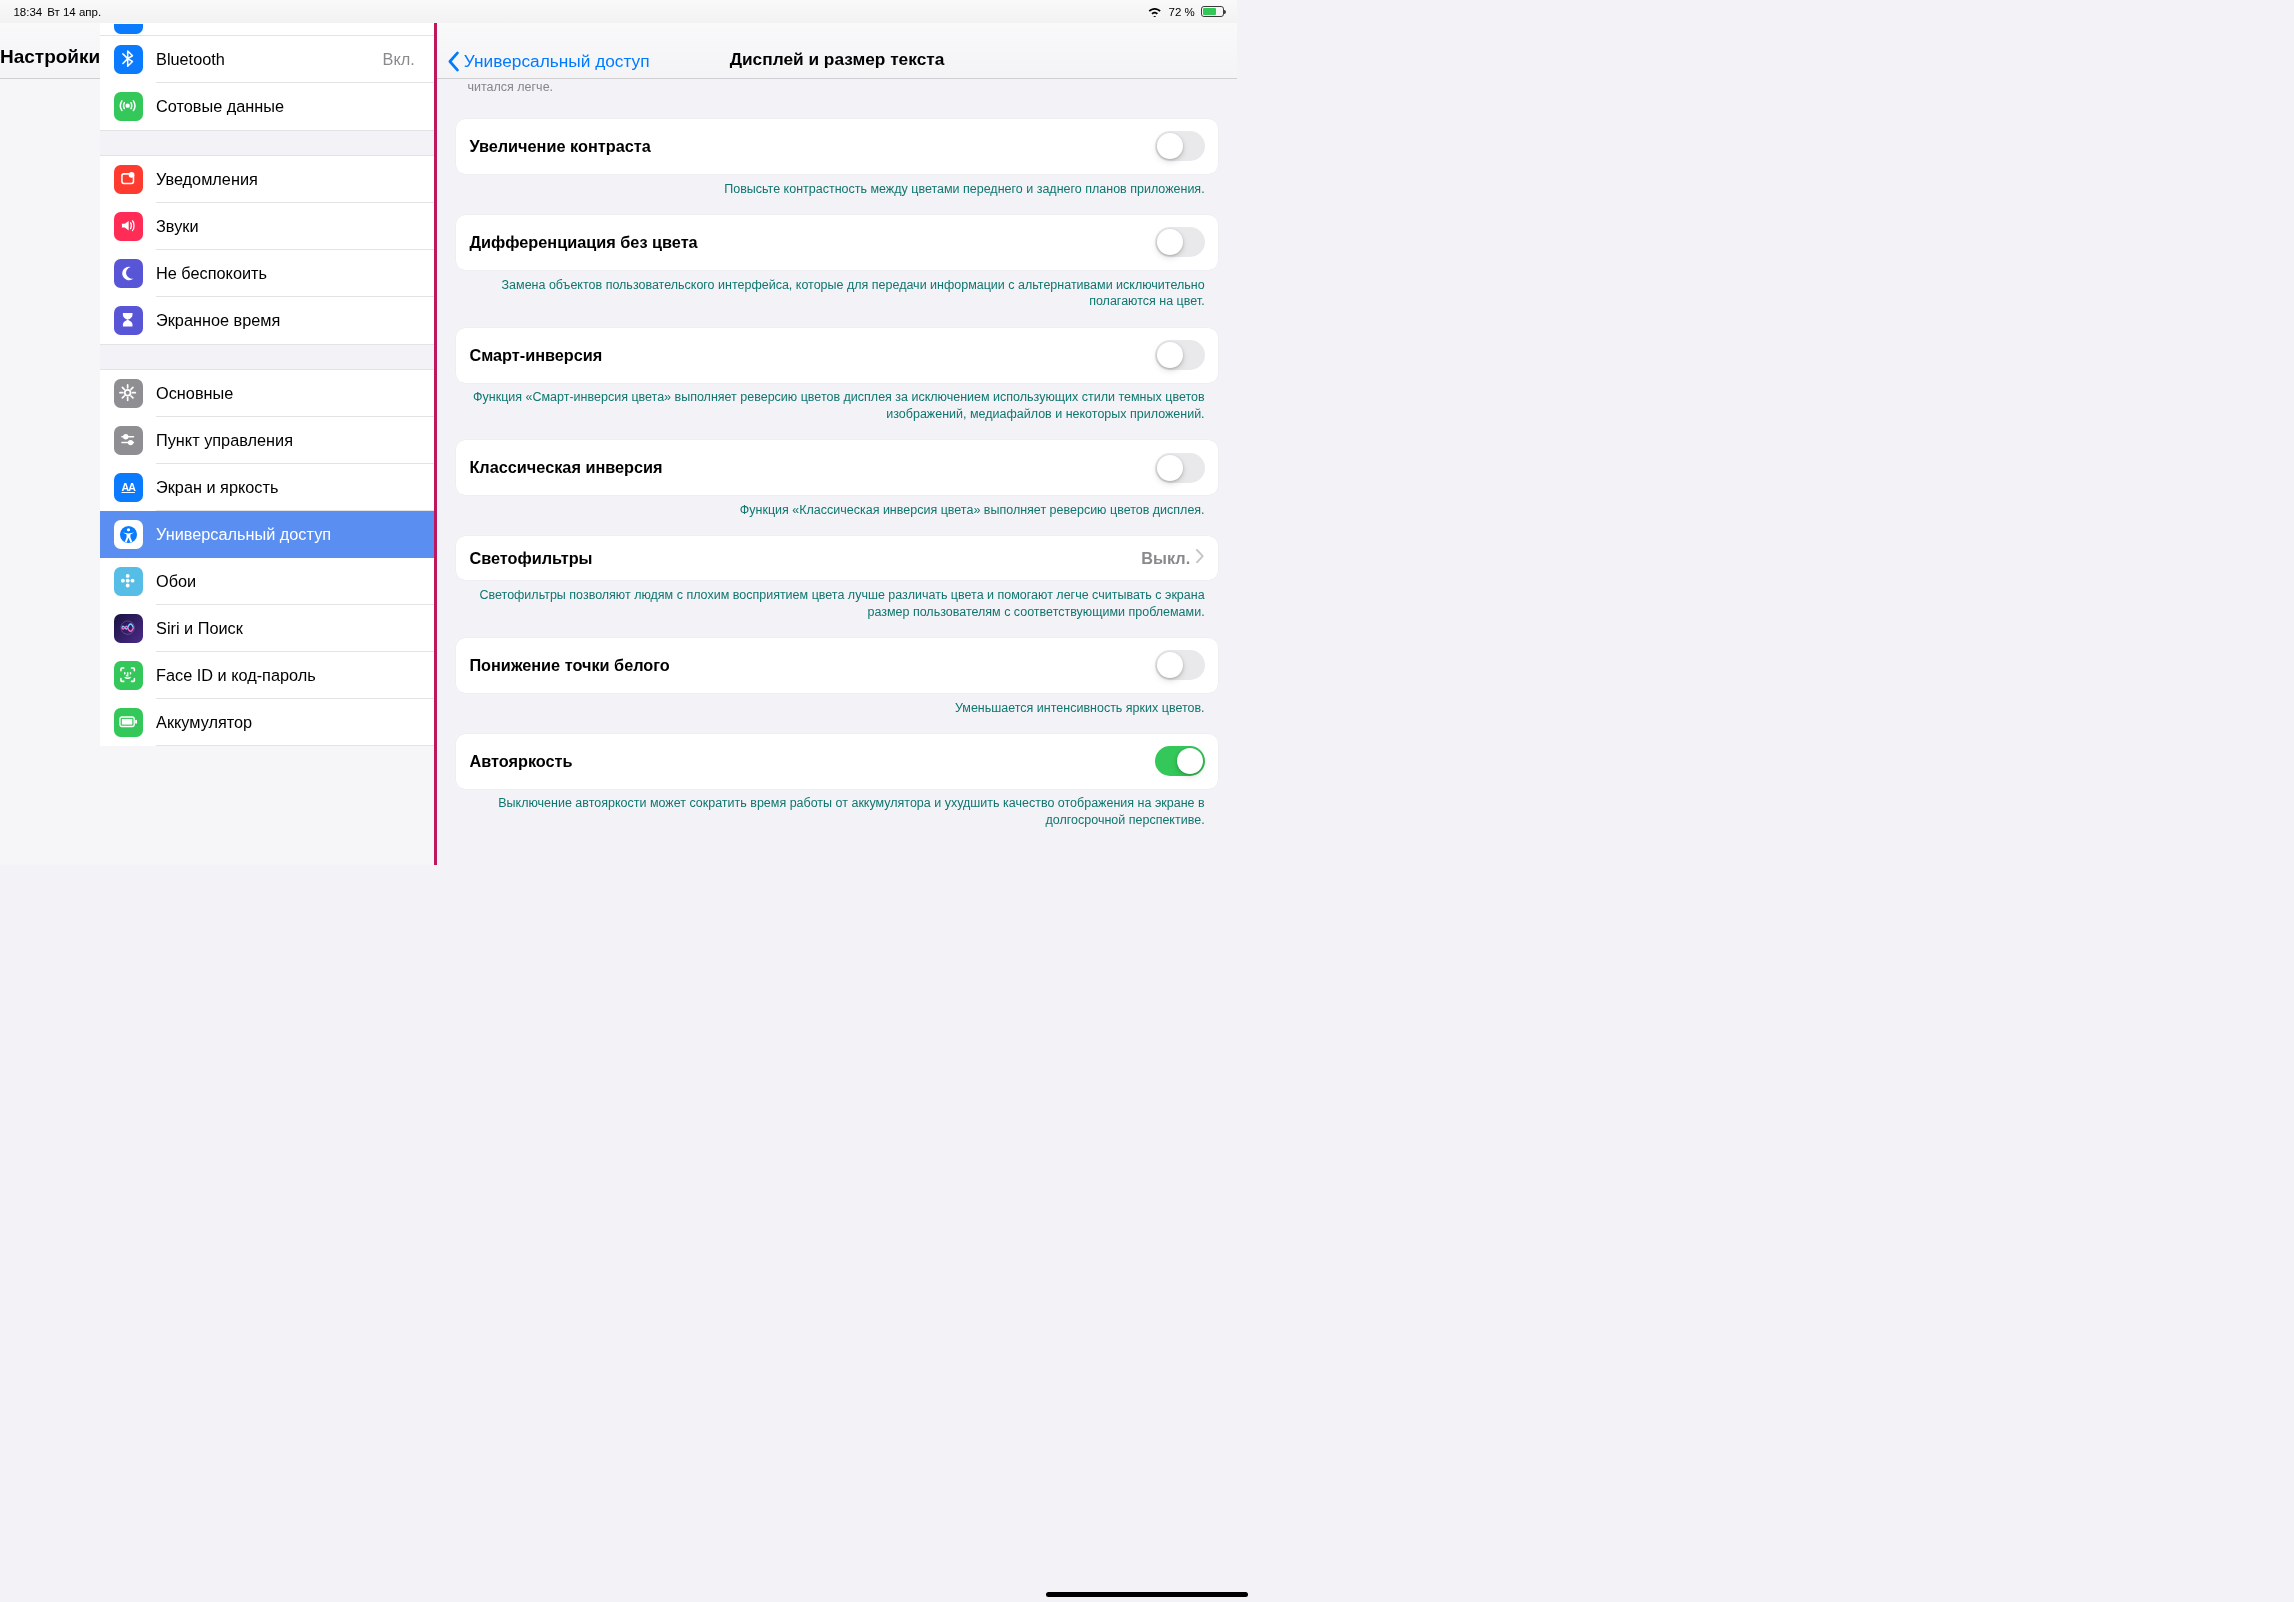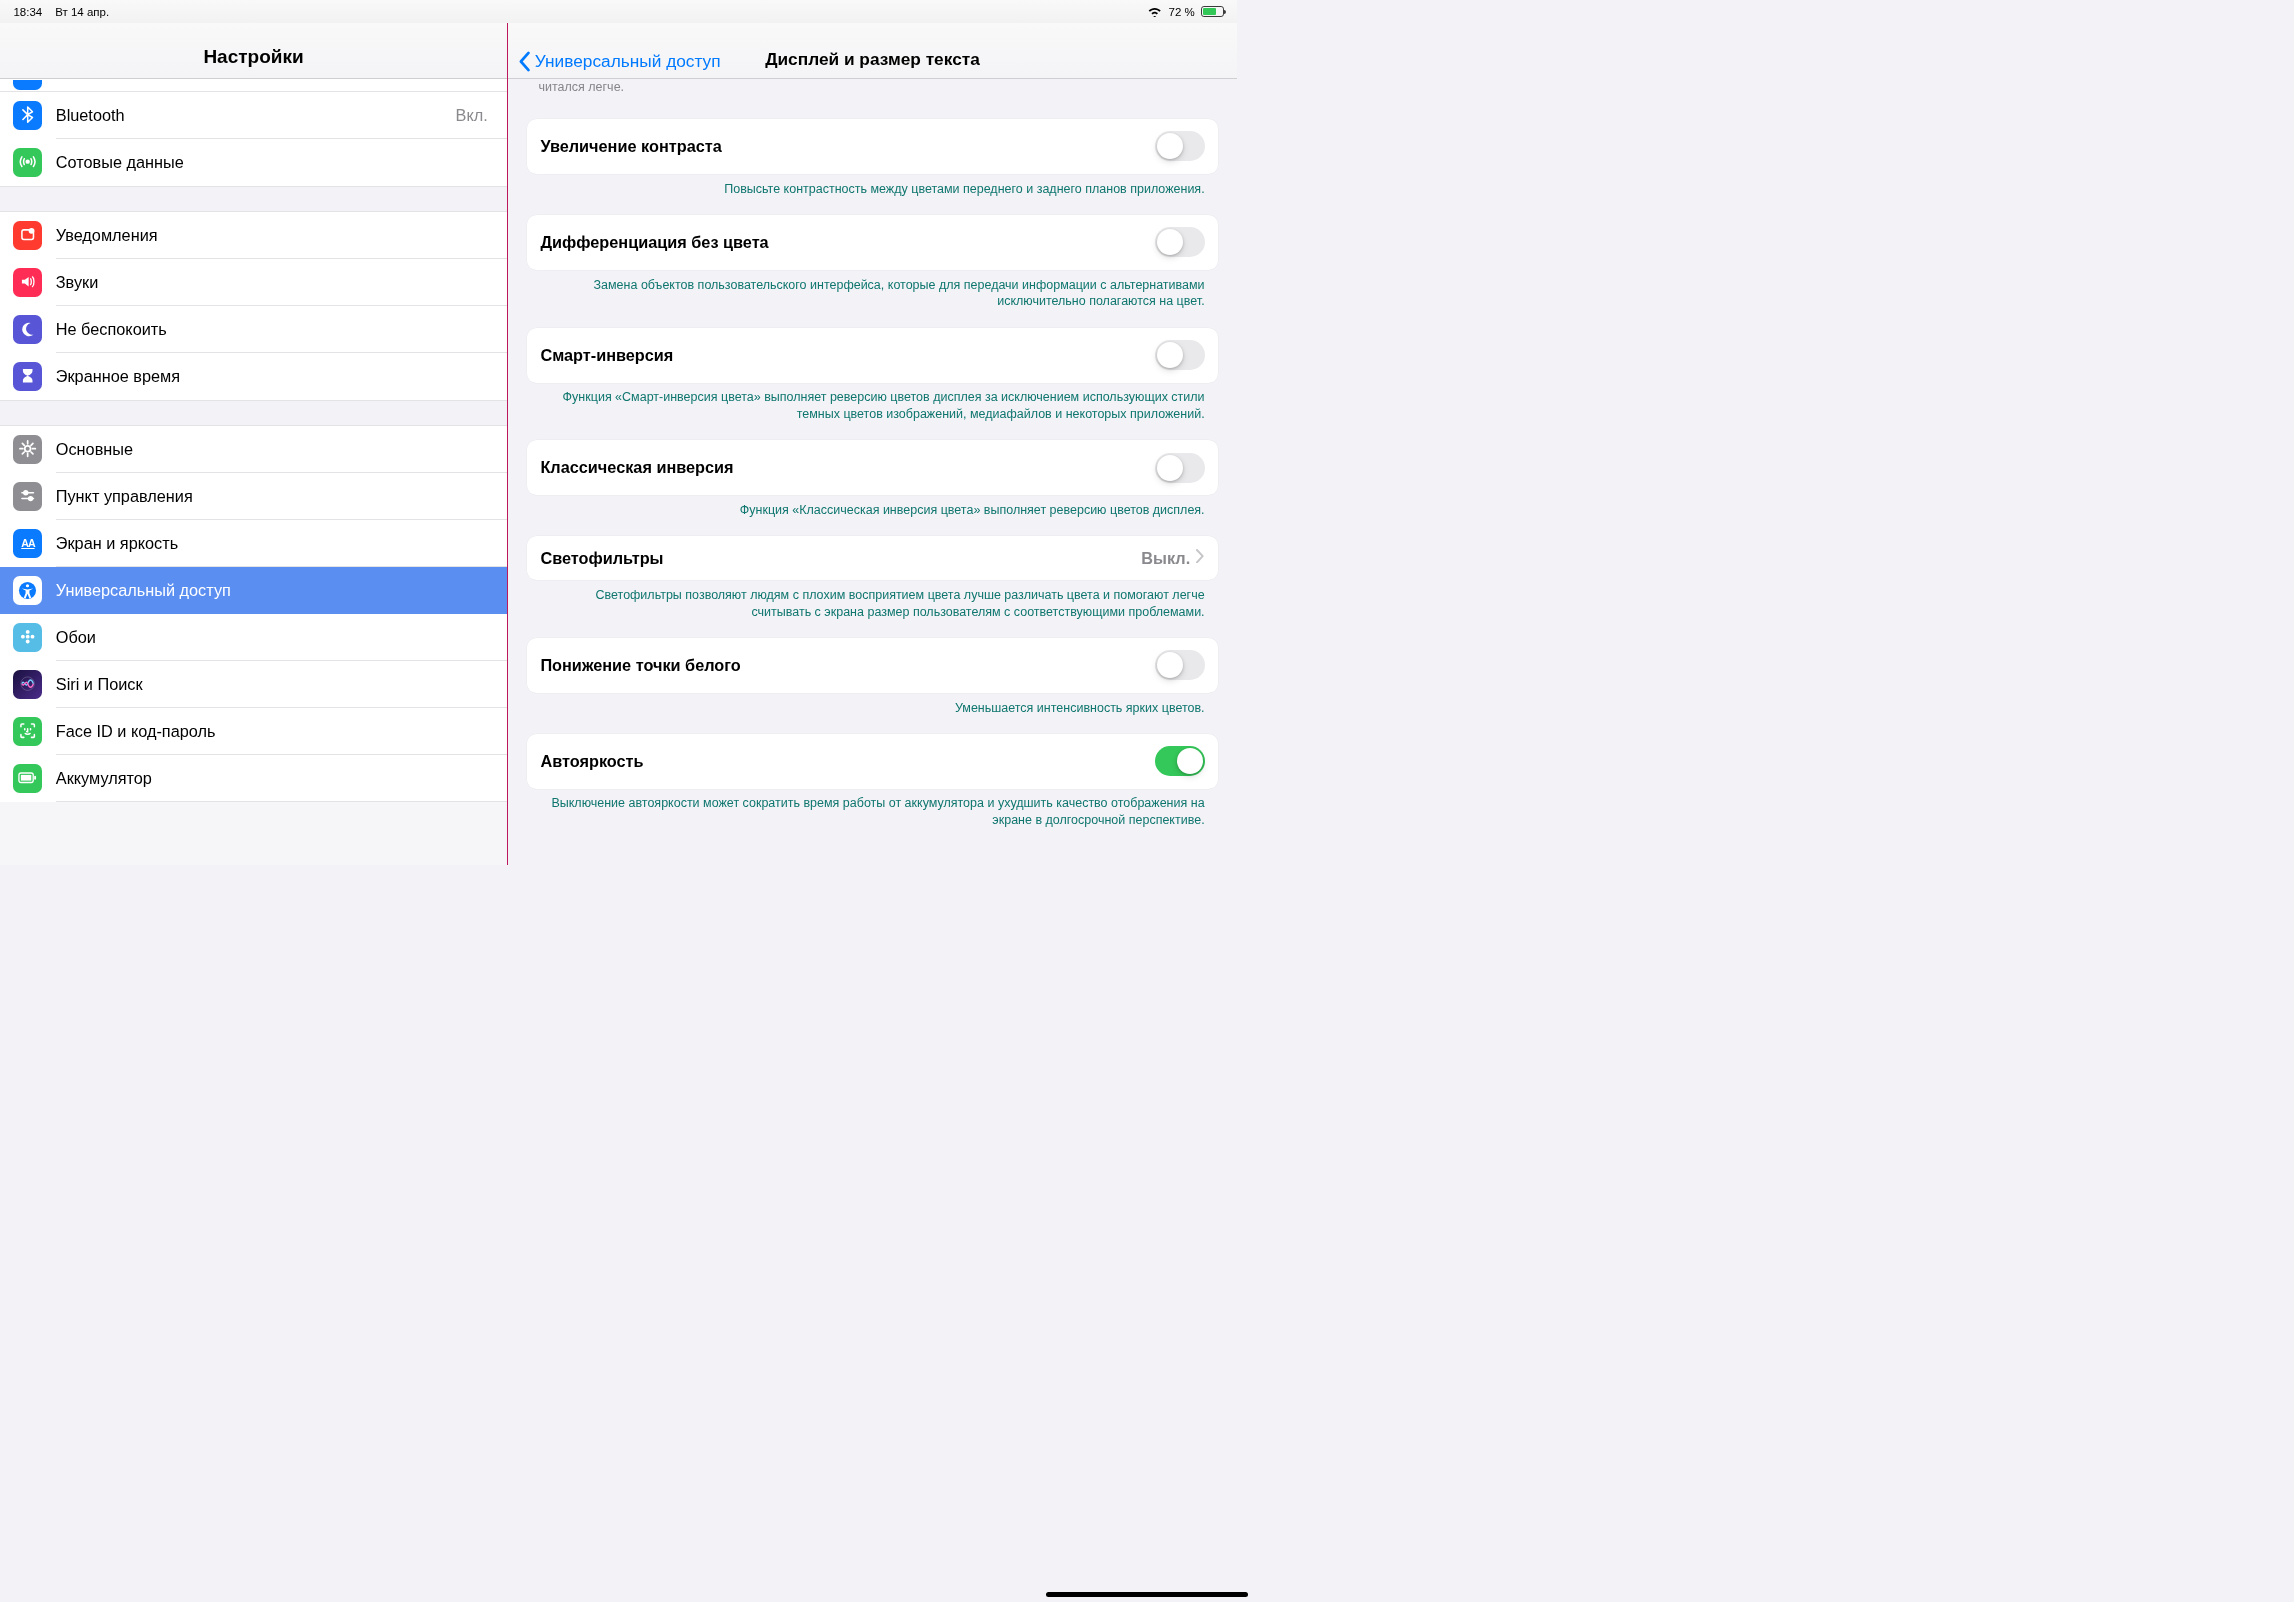--- a/index.html
+++ b/index.html
@@ -1,26 +1,26 @@
 <!DOCTYPE html>
 <html><head>
 <meta charset="utf-8">
 <style>
 * { margin: 0; padding: 0; box-sizing: border-box; font-family: -apple-system, BlinkMacSystemFont, "Helvetica Neue", sans-serif; -webkit-font-smoothing: antialiased; }
 html, body { width: 1237px; height: 865px; overflow: hidden; background: #f2f2f7; }
 .root { display: flex; flex-direction: column; height: 100%; }
 .statusbar { height: 23px; display: flex; align-items: center; padding: 0 13.4px; font-size: 11.5px; color: #000; background: linear-gradient(180deg,#f9f9f9,#f2f2f3); }
-.statusbar .sb-left { flex: 0 0 auto; display:flex; gap:13px;align-items:flex-end; }
+.statusbar .sb-left { flex: 0 0 auto; display:flex; gap:5px;align-items:flex-end; }
 .statusbar .sb-right { margin-left: auto; display: flex; align-items: center; gap: 5.8px; }
 .wifi-icon, .battery-icon { display:inline-flex; align-items:center; }
 .battery-shell { width: 23px; height: 11.5px; border: 1px solid #3a3a3a; border-radius: 2.9px; position: relative; display:inline-flex; align-items:center; padding:1px; }
 .battery-shell::after { content:""; position:absolute; right:-2.9px; top:2.9px; width:1.9px; height:4.8px; background:#3a3a3a; border-radius:0 1.9px 1.9px 0; }
 .battery-fill { background:#33c758; height:100%; width:72%; border-radius:1px; }
 .content { flex:1; display:flex; min-height:0; }
-.sidebar { width: 508px; background:#f6f6f8; border-right:1px solid #be185d; display:flex; flex-direction:column; }
+.sidebar { width: 437px; background:#f6f6f8; border-right:3px solid #be185d; display:flex; }
 .sidebar-header { height:56px; display:flex; align-items:flex-end; justify-content:center; padding-bottom:9.6px; background:linear-gradient(180deg,#f9f9fa,#f4f4f6); border-bottom:1px solid #cfcfd2; font-size:19px; font-weight:600; }
 .sidebar-scroll { flex:1; overflow:hidden; }
 .sidebar-group { background:#fff; }
 .sidebar-gap { height:26px; background:#f2f2f7; border-top:1px solid #e3e3e6; border-bottom:1px solid #e3e3e6; }
 .sidebar-top-edge { height:0; border-bottom:1px solid #e3e3e6; }
 .sidebar-item { display:flex; align-items:center; height:47px; padding:0 15.4px 0 13.4px; background:#fff; cursor:pointer; position:relative; }
 .sidebar-item .sep { position:absolute; left:56px; right:0; bottom:0; height:1px; background:#e3e3e6; }
 .sidebar-item.selected { background:#5a8ef0; color:#fff; }
 .icon-box { width:29px; height:29px; border-radius:6.7px; margin-right:13.4px; display:flex; align-items:center; justify-content:center; flex:0 0 auto; color:#fff; }
 .sidebar-label { font-size:16.3px; flex:1; }

